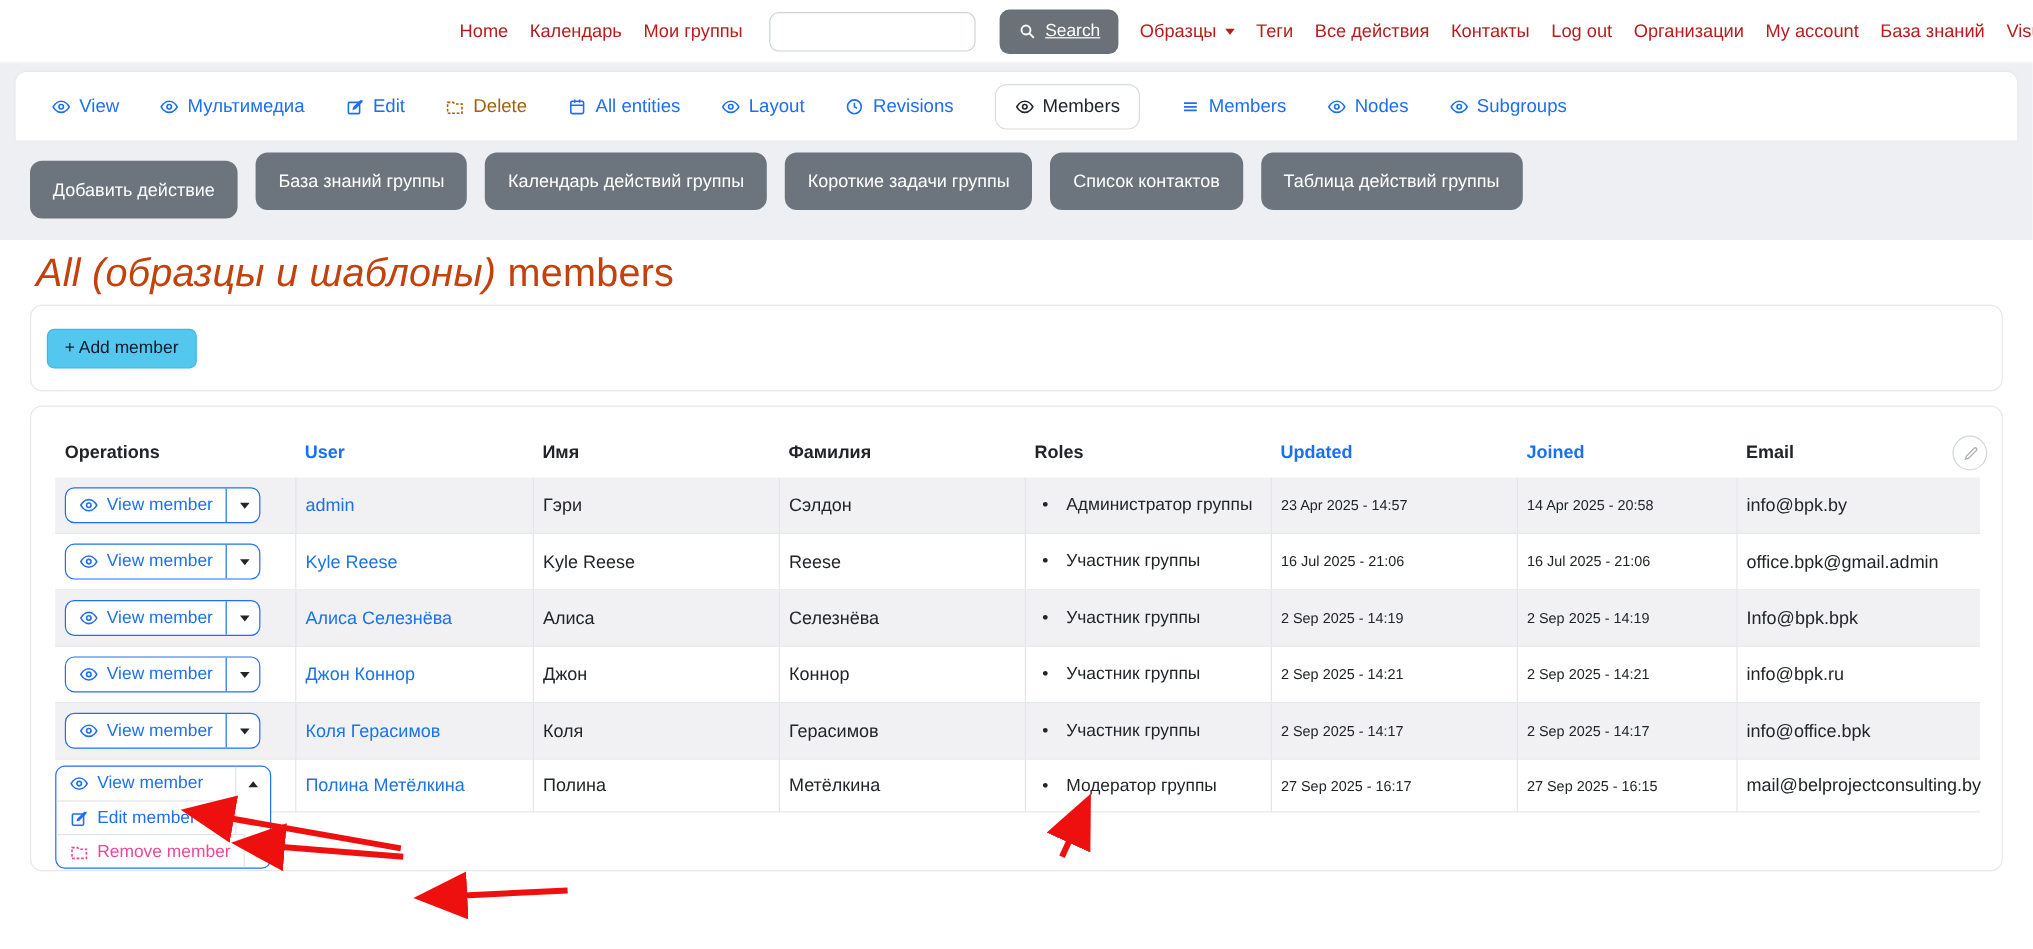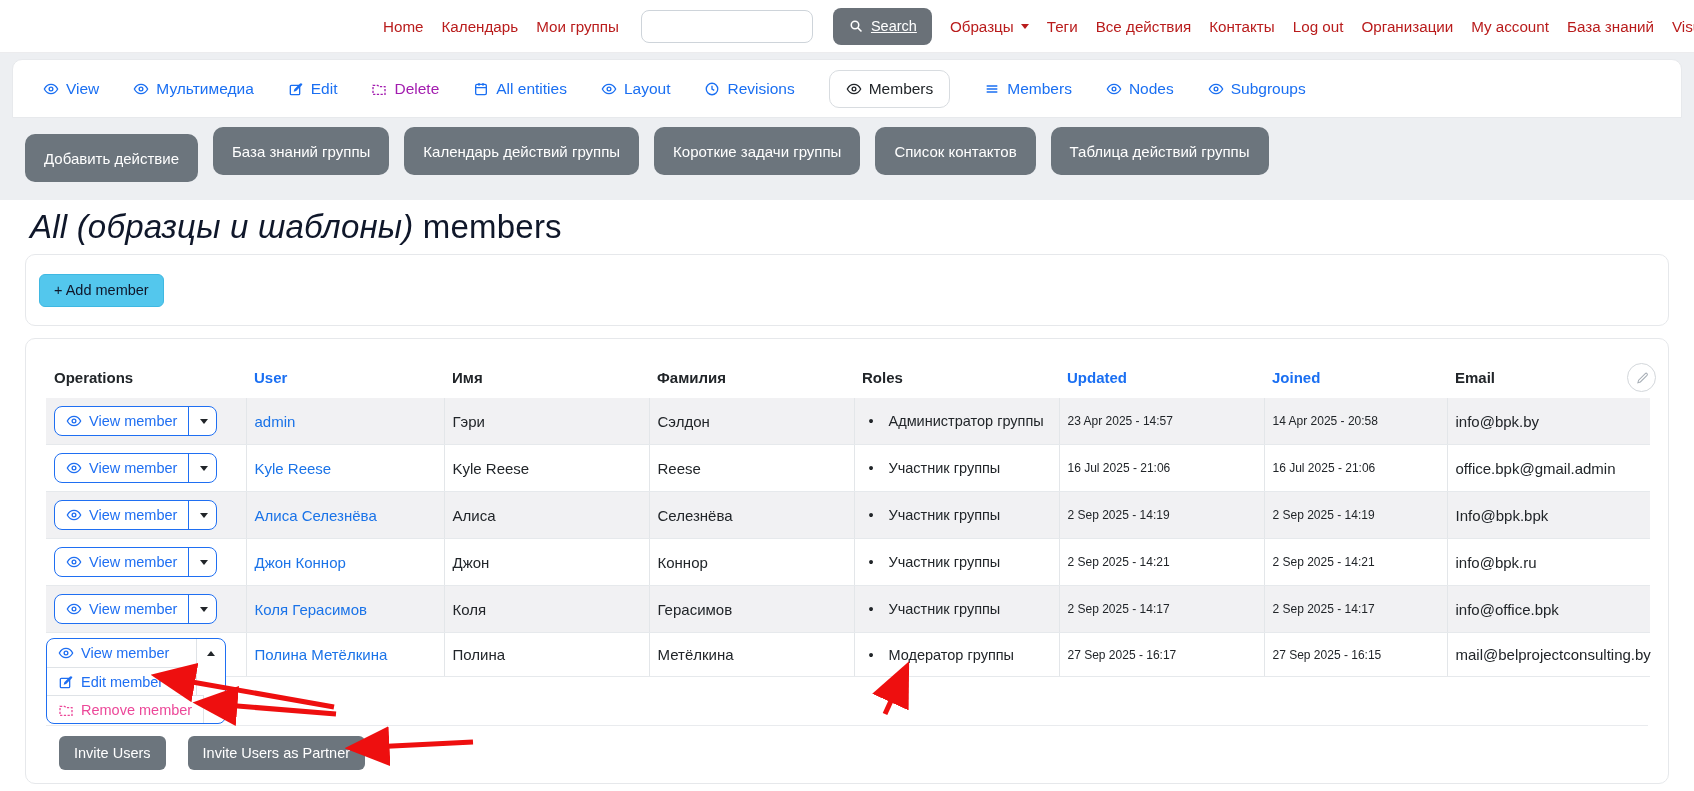--- a/index.html
+++ b/index.html
@@ -19,30 +19,30 @@
   .caret-down{width:0;height:0;border-left:4.5px solid transparent;border-right:4.5px solid transparent;
     border-top:5px solid currentColor;display:inline-block;margin-left:2px;}
   .caret-up{width:0;height:0;border-left:4.5px solid transparent;border-right:4.5px solid transparent;
     border-bottom:5.5px solid #212529;display:inline-block;}
 
   
   .graysection{background:#edeff2;padding:6px 12px 0;}
   .tabs-card{background:#fff;border:1px solid #e7e9ec;border-radius:10px 10px 0 0;height:57px;
     display:flex;align-items:center;gap:34px;padding-left:30px;font-size:15.5px;}
   .tab{color:#1a6ff2;display:inline-flex;align-items:center;gap:7px;white-space:nowrap;}
-  .tab.danger{color:#a21caf;justify-content:center;}
+  .tab.danger{color:#a16207;justify-content:center;}
   .tab.active{color:#212529;border:1px solid #d8dce0;border-radius:10px;padding:9px 16px;background:#fff;}
 
   .actions-row{display:flex;align-items:flex-start;gap:15px;padding:9px 0 18px 13px;}
   .gbtn{background:#6c757d;color:#fff;border:none;border-radius:10px;height:48px;padding:0 19px;
     font-size:15px;white-space:nowrap;cursor:pointer;font-family:inherit;}
   .gbtn.offset{margin-top:7px;}
 
   
-  .page-title{font-size:33px;font-weight:300;margin:8px 0 0 30px;color:#0f172a;letter-spacing:.2px;}
+  .page-title{font-size:33px;font-weight:300;margin:8px 0 0 30px;color:#c2410c;letter-spacing:.2px;}
   .page-title .it{font-style:italic;}
 
   
   .add-card{margin:8px 25px 0;border:1px solid #e6e8eb;border-radius:10px;background:#fff;height:70px;
     display:flex;align-items:center;padding-left:13px;}
   .add-btn{background:#53c7ed;border:1px solid #3fb8e2;color:#0f172a;border-radius:6px;height:33px;
     padding:0 14px;font-size:14.5px;cursor:pointer;font-family:inherit;}
 
   
   .table-card{margin:12px 25px 0;border:1px solid #e6e8eb;border-radius:10px;background:#fff;
@@ -403,24 +403,20 @@
         <td>Метёлкина</td>
         <td class="role"><span class="bullet">•</span><span>Модератор группы</span></td>
         <td class="date">27 Sep 2025 - 16:17</td>
         <td class="date">27 Sep 2025 - 16:15</td>
         <td>mail@belprojectconsulting.by</td>
       </tr>
     </tbody>
   </table>
 
   <div class="table-gap"></div>
-  <div class="card-footer">
-    <button class="inv-btn">Invite Users</button>
-    <button class="inv-btn">Invite Users as Partner</button>
-  </div>
 </div>
 
 <svg class="arrows" viewBox="0 0 1694 791">
   <defs>
     <marker id="arrhead" markerWidth="9" markerHeight="8" refX="7.5" refY="4" orient="auto">
       <path d="M0 0 L9 4 L0 8 z" fill="#ee0f0f"></path>
     </marker>
   </defs>
   <path d="M334 707 L158 676" fill="none" stroke="#ee0f0f" stroke-width="5" marker-end="url(#arrhead)"></path>
   <path d="M336 714 L200 703" fill="none" stroke="#ee0f0f" stroke-width="5" marker-end="url(#arrhead)"></path>

